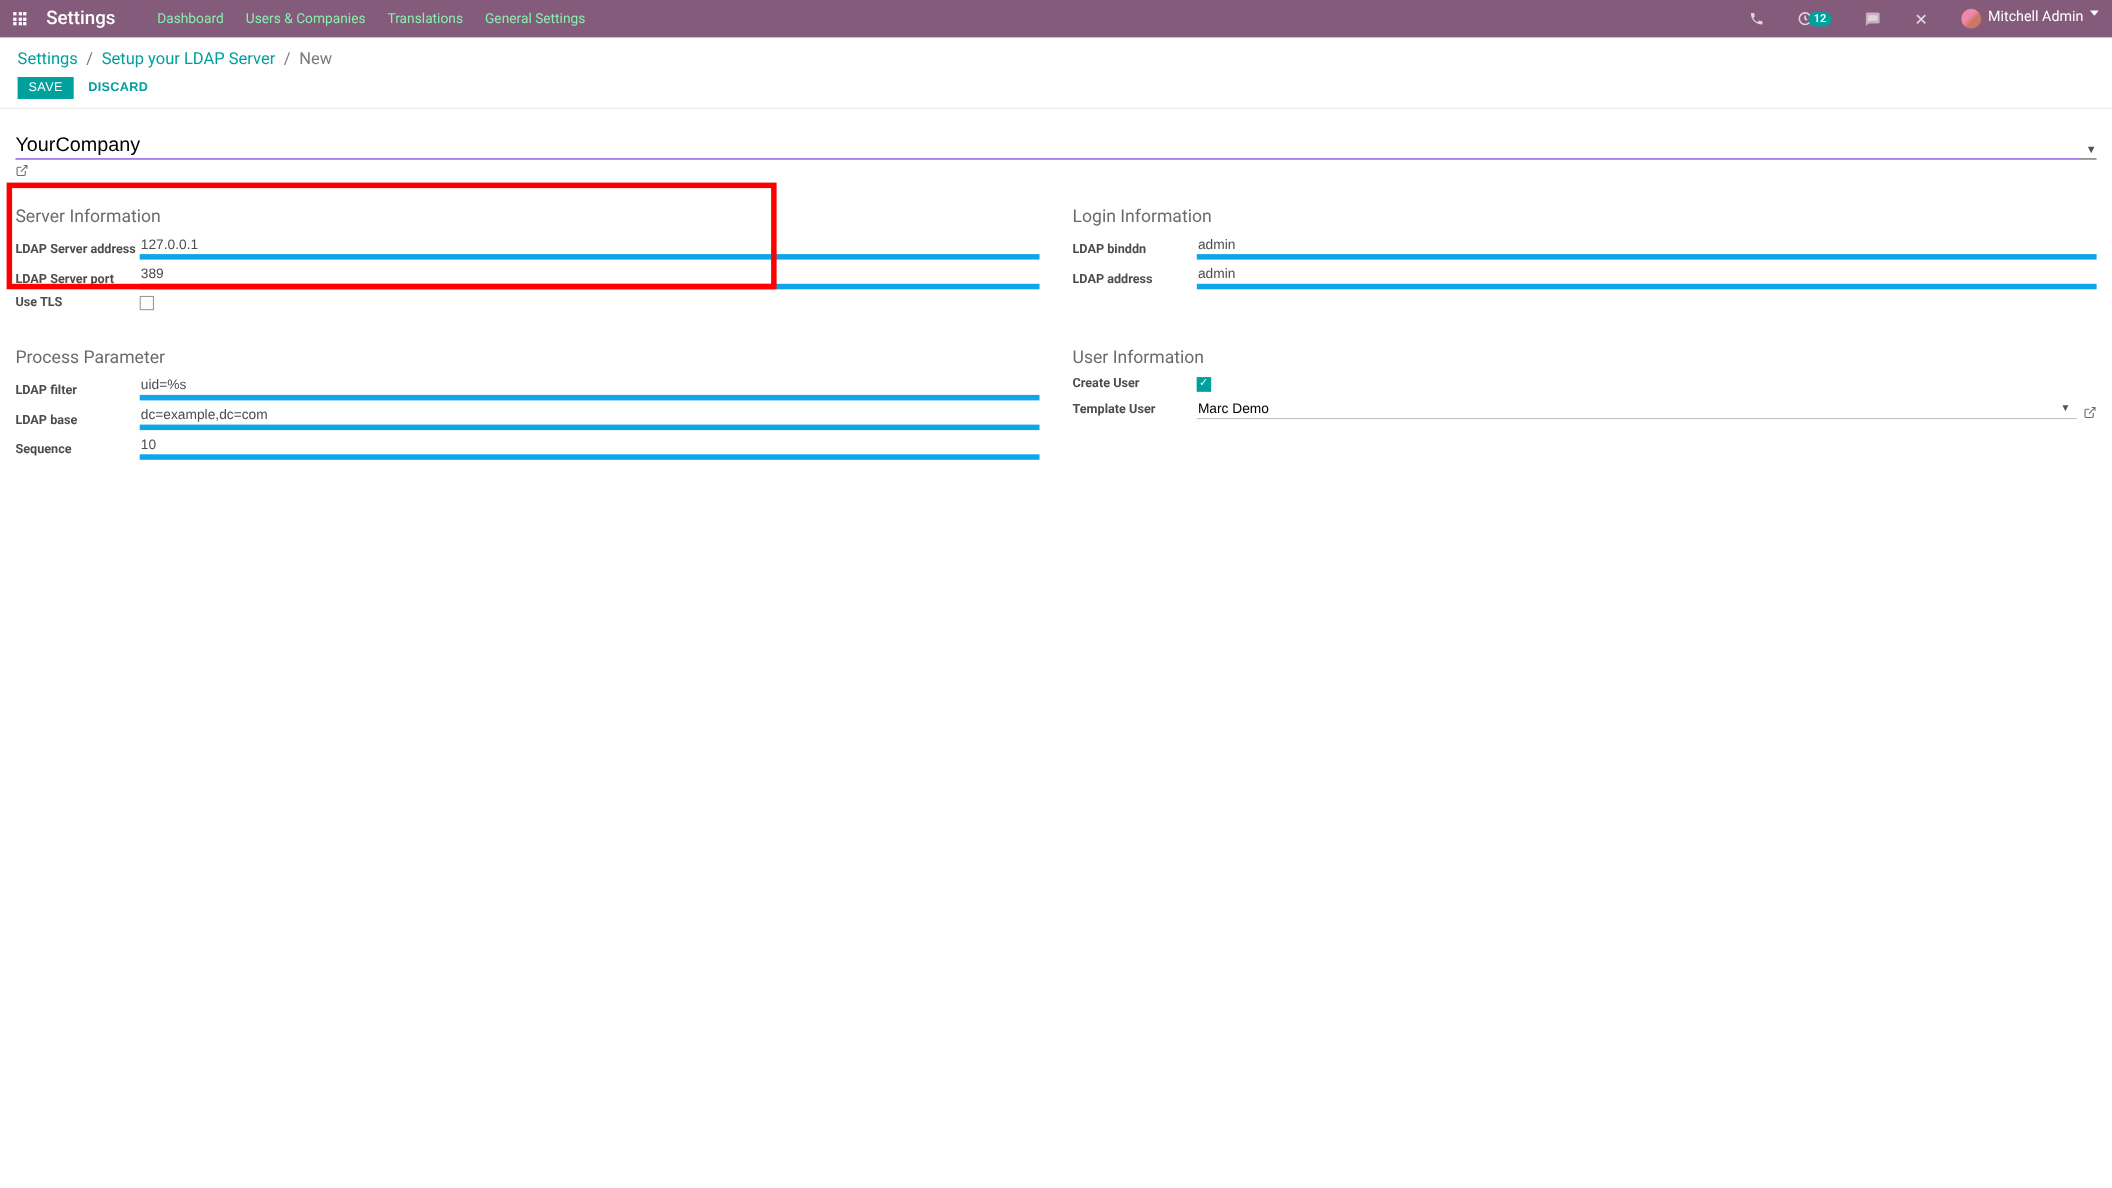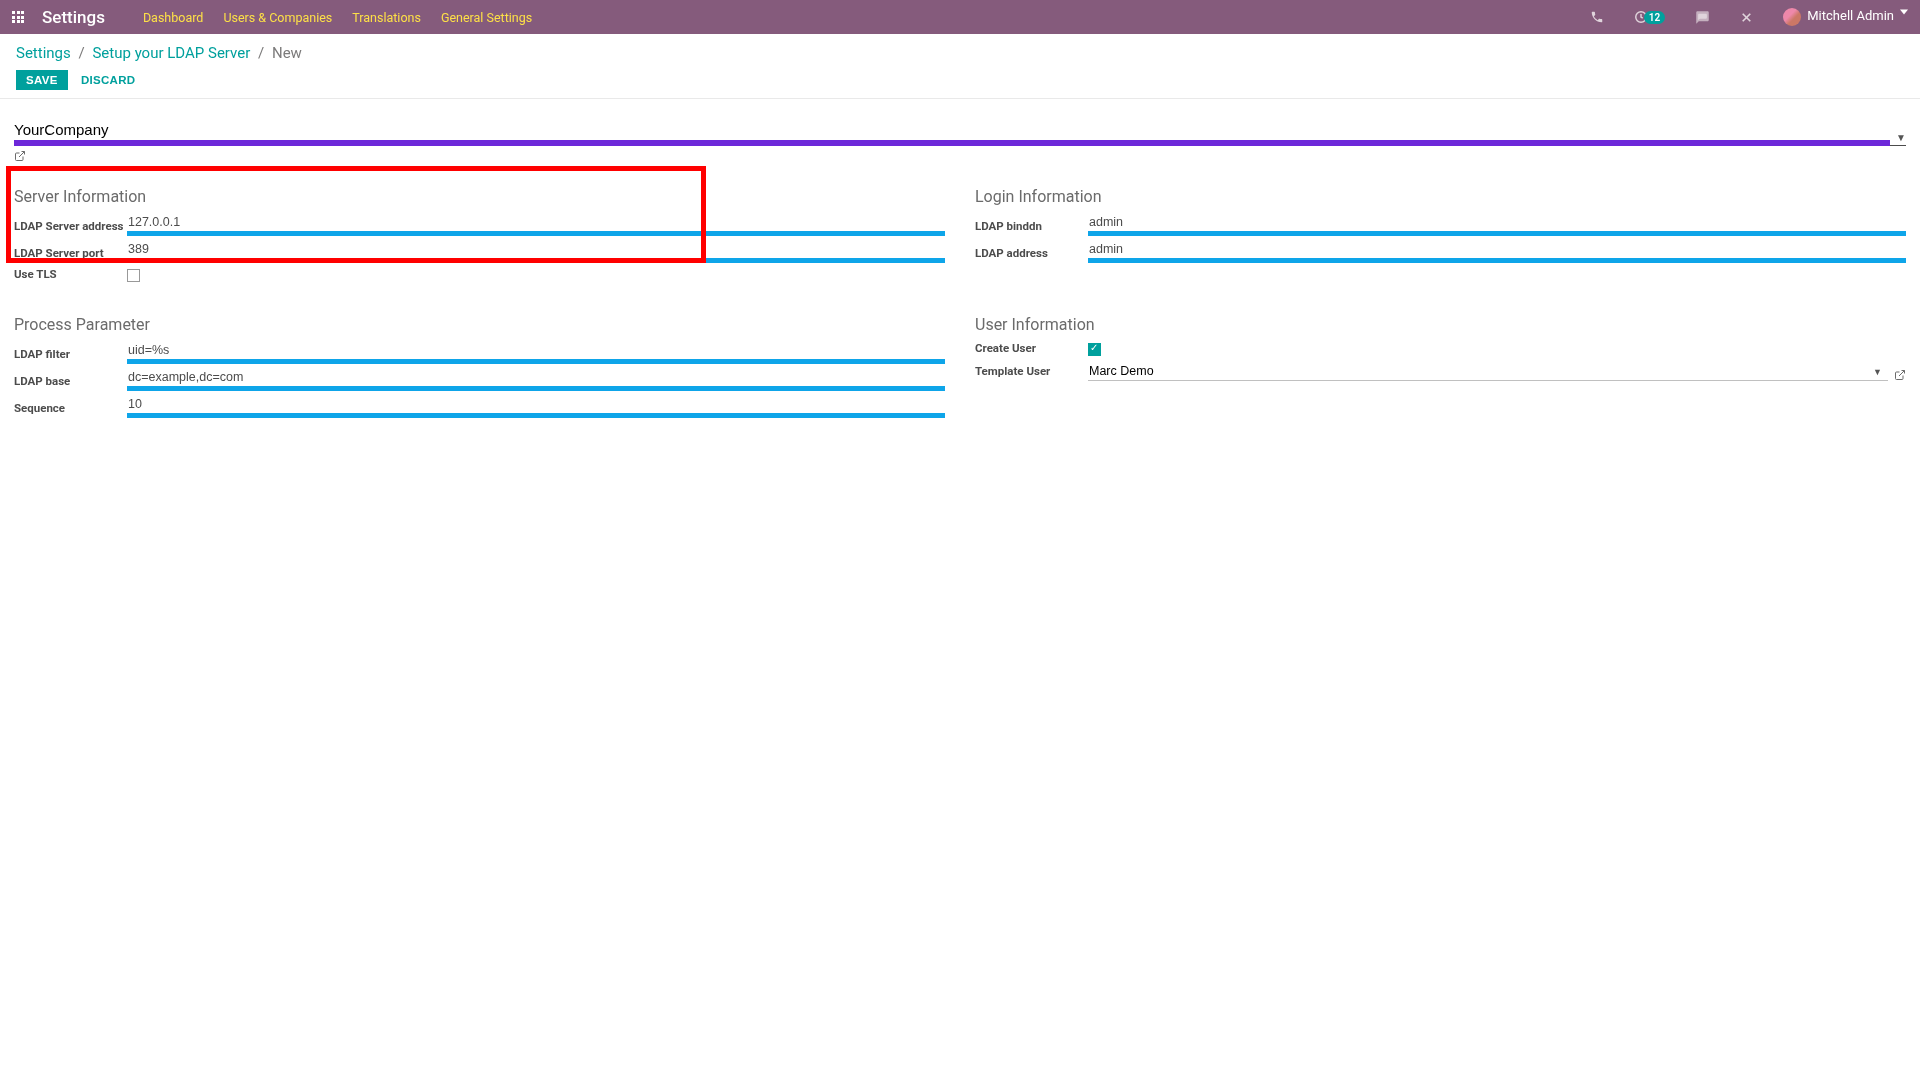--- a/index.html
+++ b/index.html
@@ -24,21 +24,21 @@
 }
 .navbar .apps-icon span { background: #fff; }
 .navbar .brand { 
   font-size: 17px; 
   font-weight: 500; 
   color: #fff; 
   margin-right: 28px;
 }
 .navbar .nav-links { display: flex; gap: 0; }
 .navbar .nav-links a { 
-  color: #fde047; 
+  color: #86efac; 
   text-decoration: none; 
   font-size: 12.5px; 
   padding: 8px 10px; 
   cursor: pointer;
 }
 .navbar .spacer { flex: 1; }
 .navbar .right-icons { display: flex; align-items: center; gap: 30px; color: #e0d4dc; }
 .navbar .right-icons .ic { cursor: pointer; display: flex; align-items: center; }
 .navbar .badge { 
   background: #00a09d; 
@@ -56,21 +56,21 @@
 .control-panel { padding: 10px 16px 8px; border-bottom: 1px solid #e9e9e9; }
 .breadcrumb { font-size: 15px; color: #7c7b7b; margin-bottom: 8px; }
 .breadcrumb a { color: #00a09d; text-decoration: none; cursor: pointer; }
 .breadcrumb .sep { color: #7c7b7b; margin: 0 4px; }
 .btn-save { 
   background: #00a09d; 
   color: #fff; 
   border: none; 
   padding: 4px 10px; 
   font-size: 11.5px; 
-  font-weight: 700; 
+  font-weight: 400; 
   cursor: pointer; 
   text-transform: uppercase;
   letter-spacing: 0.3px;
 }
 .btn-discard { 
   background: none; 
   border: none; 
   color: #00a09d; 
   font-size: 11.5px; 
   font-weight: 600; 
@@ -79,22 +79,22 @@
   text-transform: uppercase;
   letter-spacing: 0.3px;
 }
 
 
 .form-sheet { padding: 20px 14px 40px; }
 .company-row { display: flex; align-items: flex-end; }
 .company-input { 
   flex: 1; 
   border: none; 
-  border-bottom: 6px solid #6d28d9; 
-  font-size: 15px; 
+  border-bottom: 1px solid #6d28d9; 
+  font-size: 18px; 
   padding: 2px 0; 
   outline: none;
   background: transparent;
 }
 .company-caret { width: 16px; text-align: right; color: #555; font-size: 10px; cursor: pointer; padding-bottom: 2px; border-bottom: 1px solid #4c4c4c; }
 .external-link-row { margin-top: 4px; }
 .external-link { color: #6b6b6b; font-size: 12px; cursor: pointer; display: inline-block; }
 
 
 .form-groups { display: flex; gap: 30px; margin-top: 18px; }

